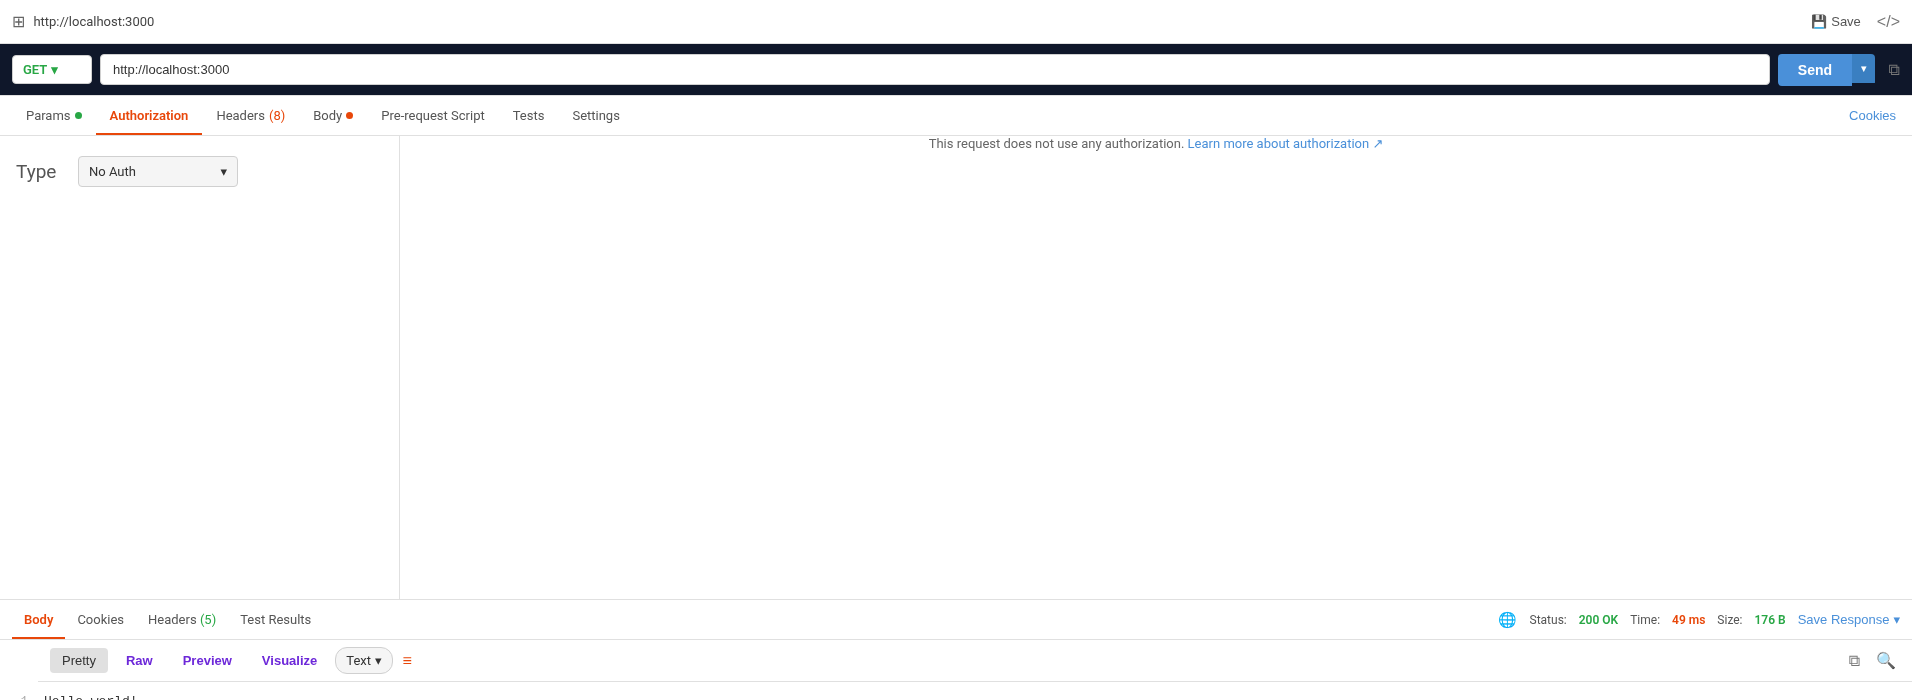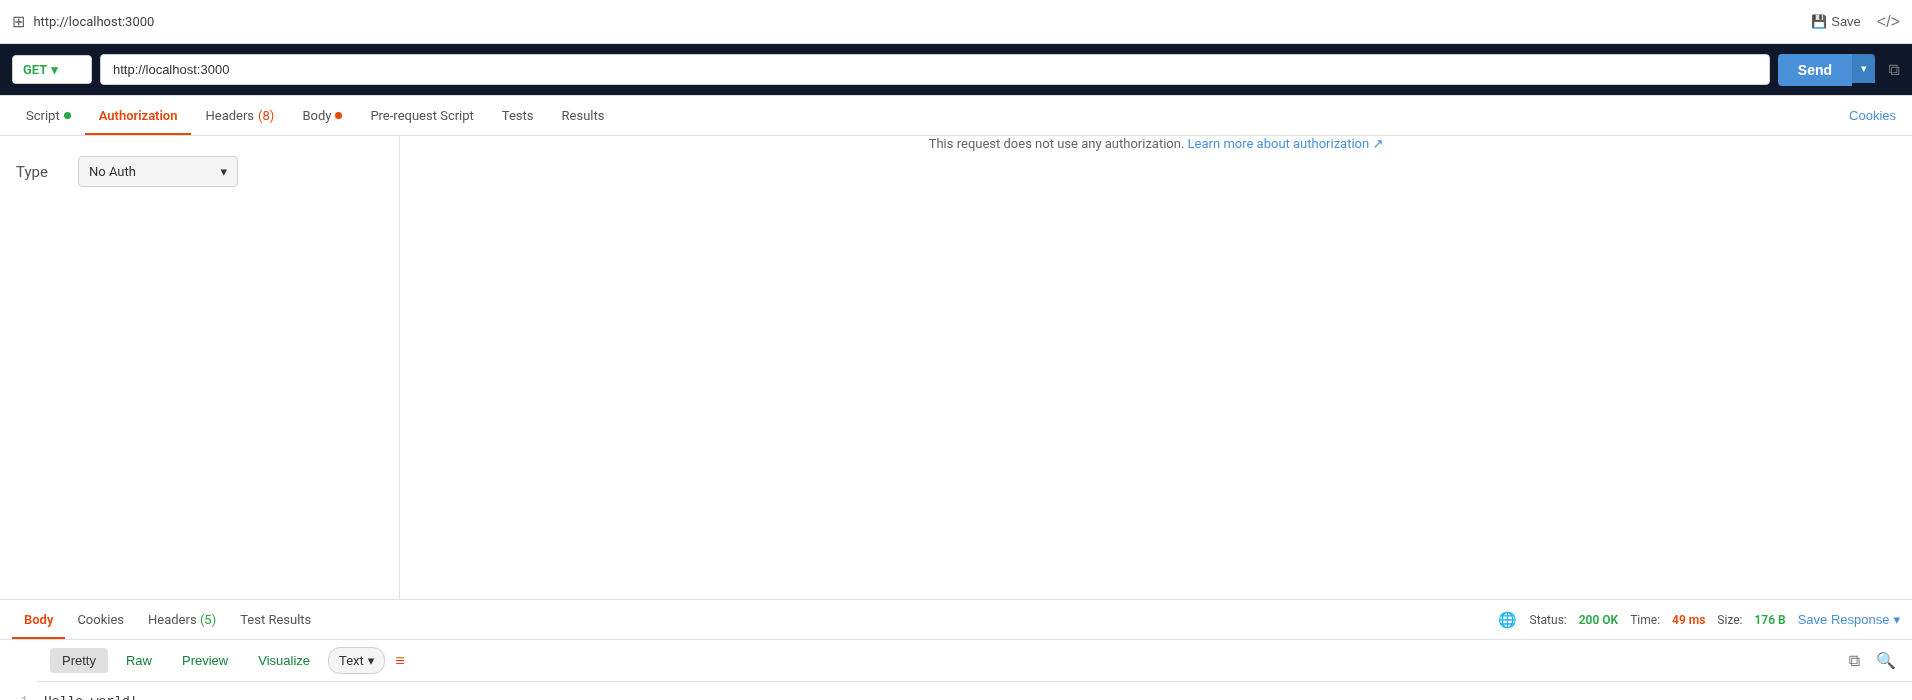--- a/index.html
+++ b/index.html
@@ -66,21 +66,21 @@
     
     .auth-section {
       display: flex; height: calc(700px - 44px - 52px - 40px - 40px - 50px - 10px);
       min-height: 180px; border-bottom: 1px solid #e0e0e0;
     }
     .auth-left {
       width: 400px; border-right: 1px solid #e0e0e0; padding: 20px 16px;
       display: flex; flex-direction: column; gap: 12px;
     }
     .type-row { display: flex; align-items: center; gap: 12px; }
-    .type-label { font-size: 15px; color: #555; min-width: 50px; }
+    .type-label { font-size: 19px; color: #555; min-width: 50px; }
     .type-select {
       display: flex; align-items: center; justify-content: space-between;
       border: 1px solid #d0d0d0; border-radius: 4px; padding: 7px 10px;
       cursor: pointer; background: #f5f5f5; font-size: 13px; color: #333;
       min-width: 160px;
     }
     .auth-right {
       flex: 1; display: flex; align-items: center; justify-content: flex-start;
       flex-direction: column; color: #666; font-size: 13px;
     }
@@ -107,21 +107,21 @@
     .save-response-btn { color: #4a90d9; font-size: 13px; cursor: pointer; background: none; border: none; display: flex; align-items: center; gap: 4px; }
     .globe-icon { color: #777; font-size: 15px; }
 
     
     .format-bar {
       display: flex; align-items: center; padding: 6px 12px; gap: 6px;
       border-bottom: 1px solid #e0e0e0; height: 42px; background: #fff; margin-left: 38px;
     }
     .fmt-btn {
       padding: 5px 12px; border-radius: 4px; cursor: pointer; font-size: 13px;
-      border: none; background: none; color: #15803d;
+      border: none; background: none; color: #6d28d9; font-weight: bold;
     }
     .fmt-btn.active { background: #e0e0e0; color: #333; font-weight: 500; }
     .fmt-select {
       display: flex; align-items: center; gap: 4px;
       border: 1px solid #d0d0d0; border-radius: 12px; padding: 5px 10px;
       cursor: pointer; background: #f5f5f5; font-size: 13px; color: #333;
     }
     .format-icon { color: #e8470a; font-size: 16px; margin-left: 4px; cursor: pointer; }
     .format-right { margin-left: auto; display: flex; gap: 8px; }
     .icon-btn { background: none; border: none; cursor: pointer; color: #777; font-size: 16px; padding: 4px; }
@@ -163,42 +163,42 @@
   <div class="send-btn-group">
     <button class="send-btn">Send</button>
     <button class="send-dropdown">▾</button>
   </div>
   <button class="copy-icon">⧉</button>
 </div>
 
 <div class="tabs-bar">
   <div class="tabs-left">
     <div class="tab">
-      <span>Script</span>
+      <span>Params</span>
       <span class="dot dot-green"></span>
     </div>
     <div class="tab active">
       <span>Authorization</span>
     </div>
     <div class="tab">
       <span>Headers</span>
       <span class="tab-count">(8)</span>
     </div>
     <div class="tab">
       <span>Body</span>
       <span class="dot dot-orange"></span>
     </div>
     <div class="tab">
       <span>Pre-request Script</span>
     </div>
     <div class="tab">
       <span>Tests</span>
     </div>
     <div class="tab">
-      <span>Results</span>
+      <span>Settings</span>
     </div>
   </div>
   <button class="cookies-link">Cookies</button>
 </div>
 
 <div class="auth-section">
   <div class="auth-left">
     <div class="type-row">
       <span class="type-label">Type</span>
       <div class="type-select">

